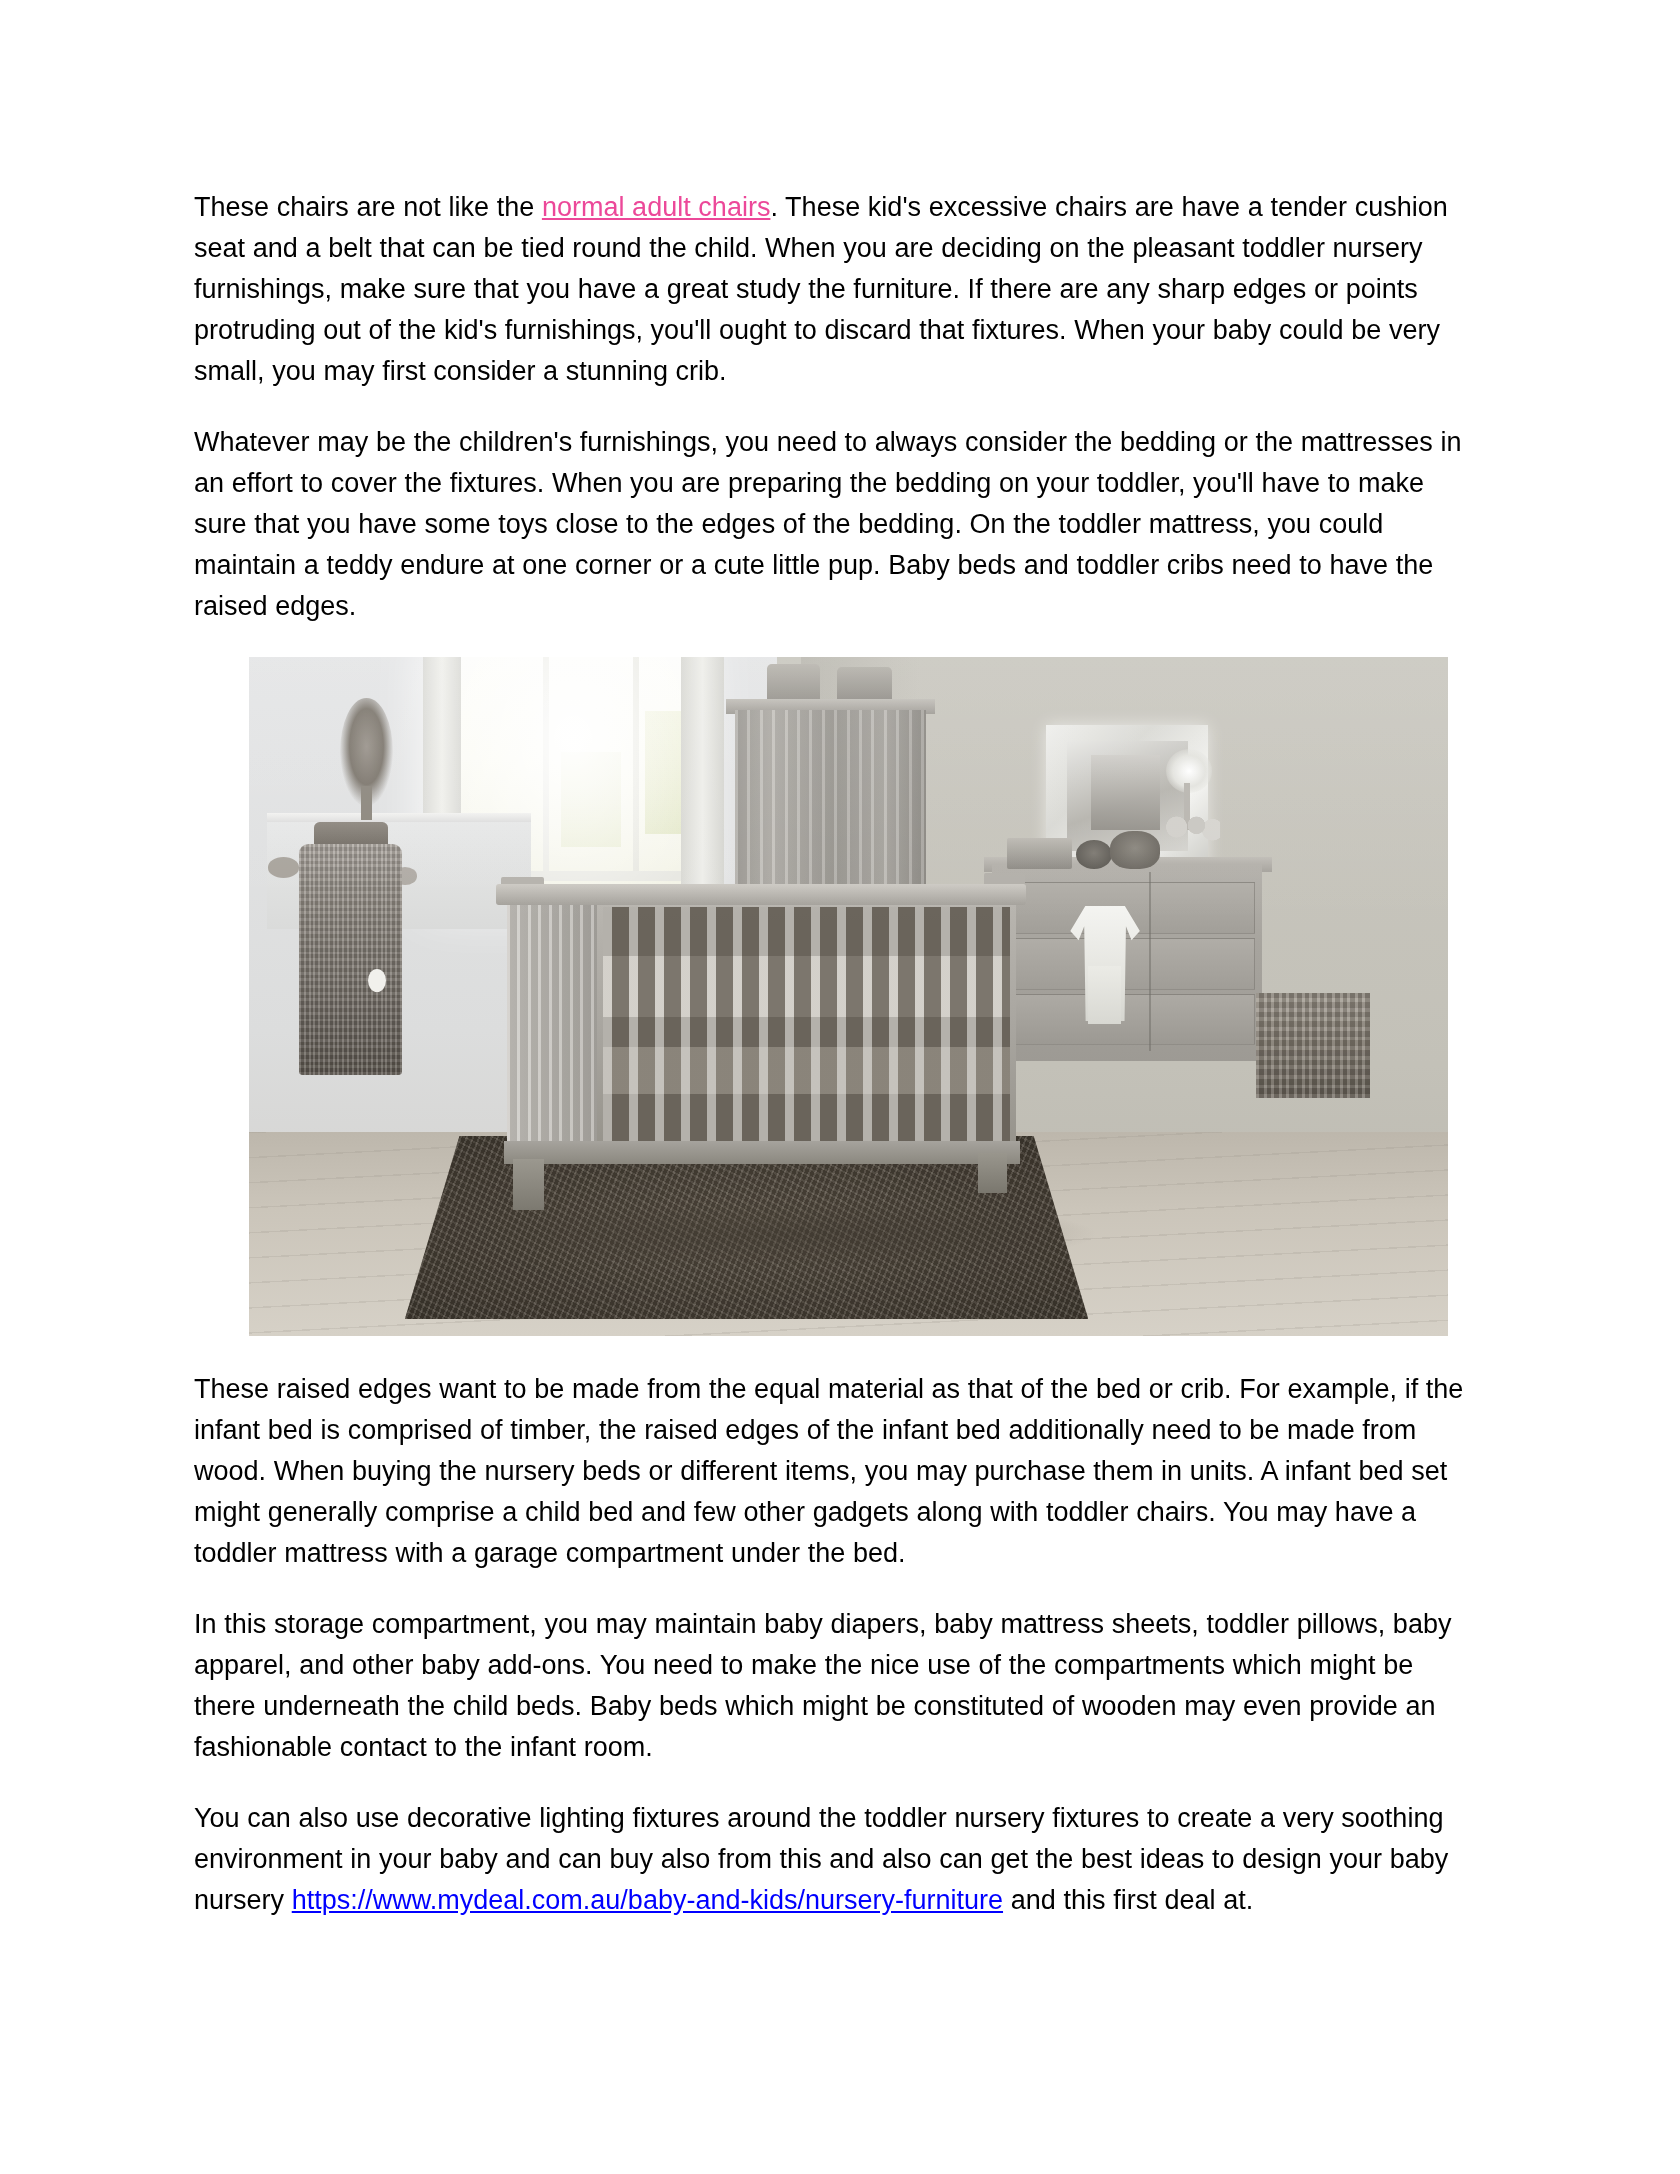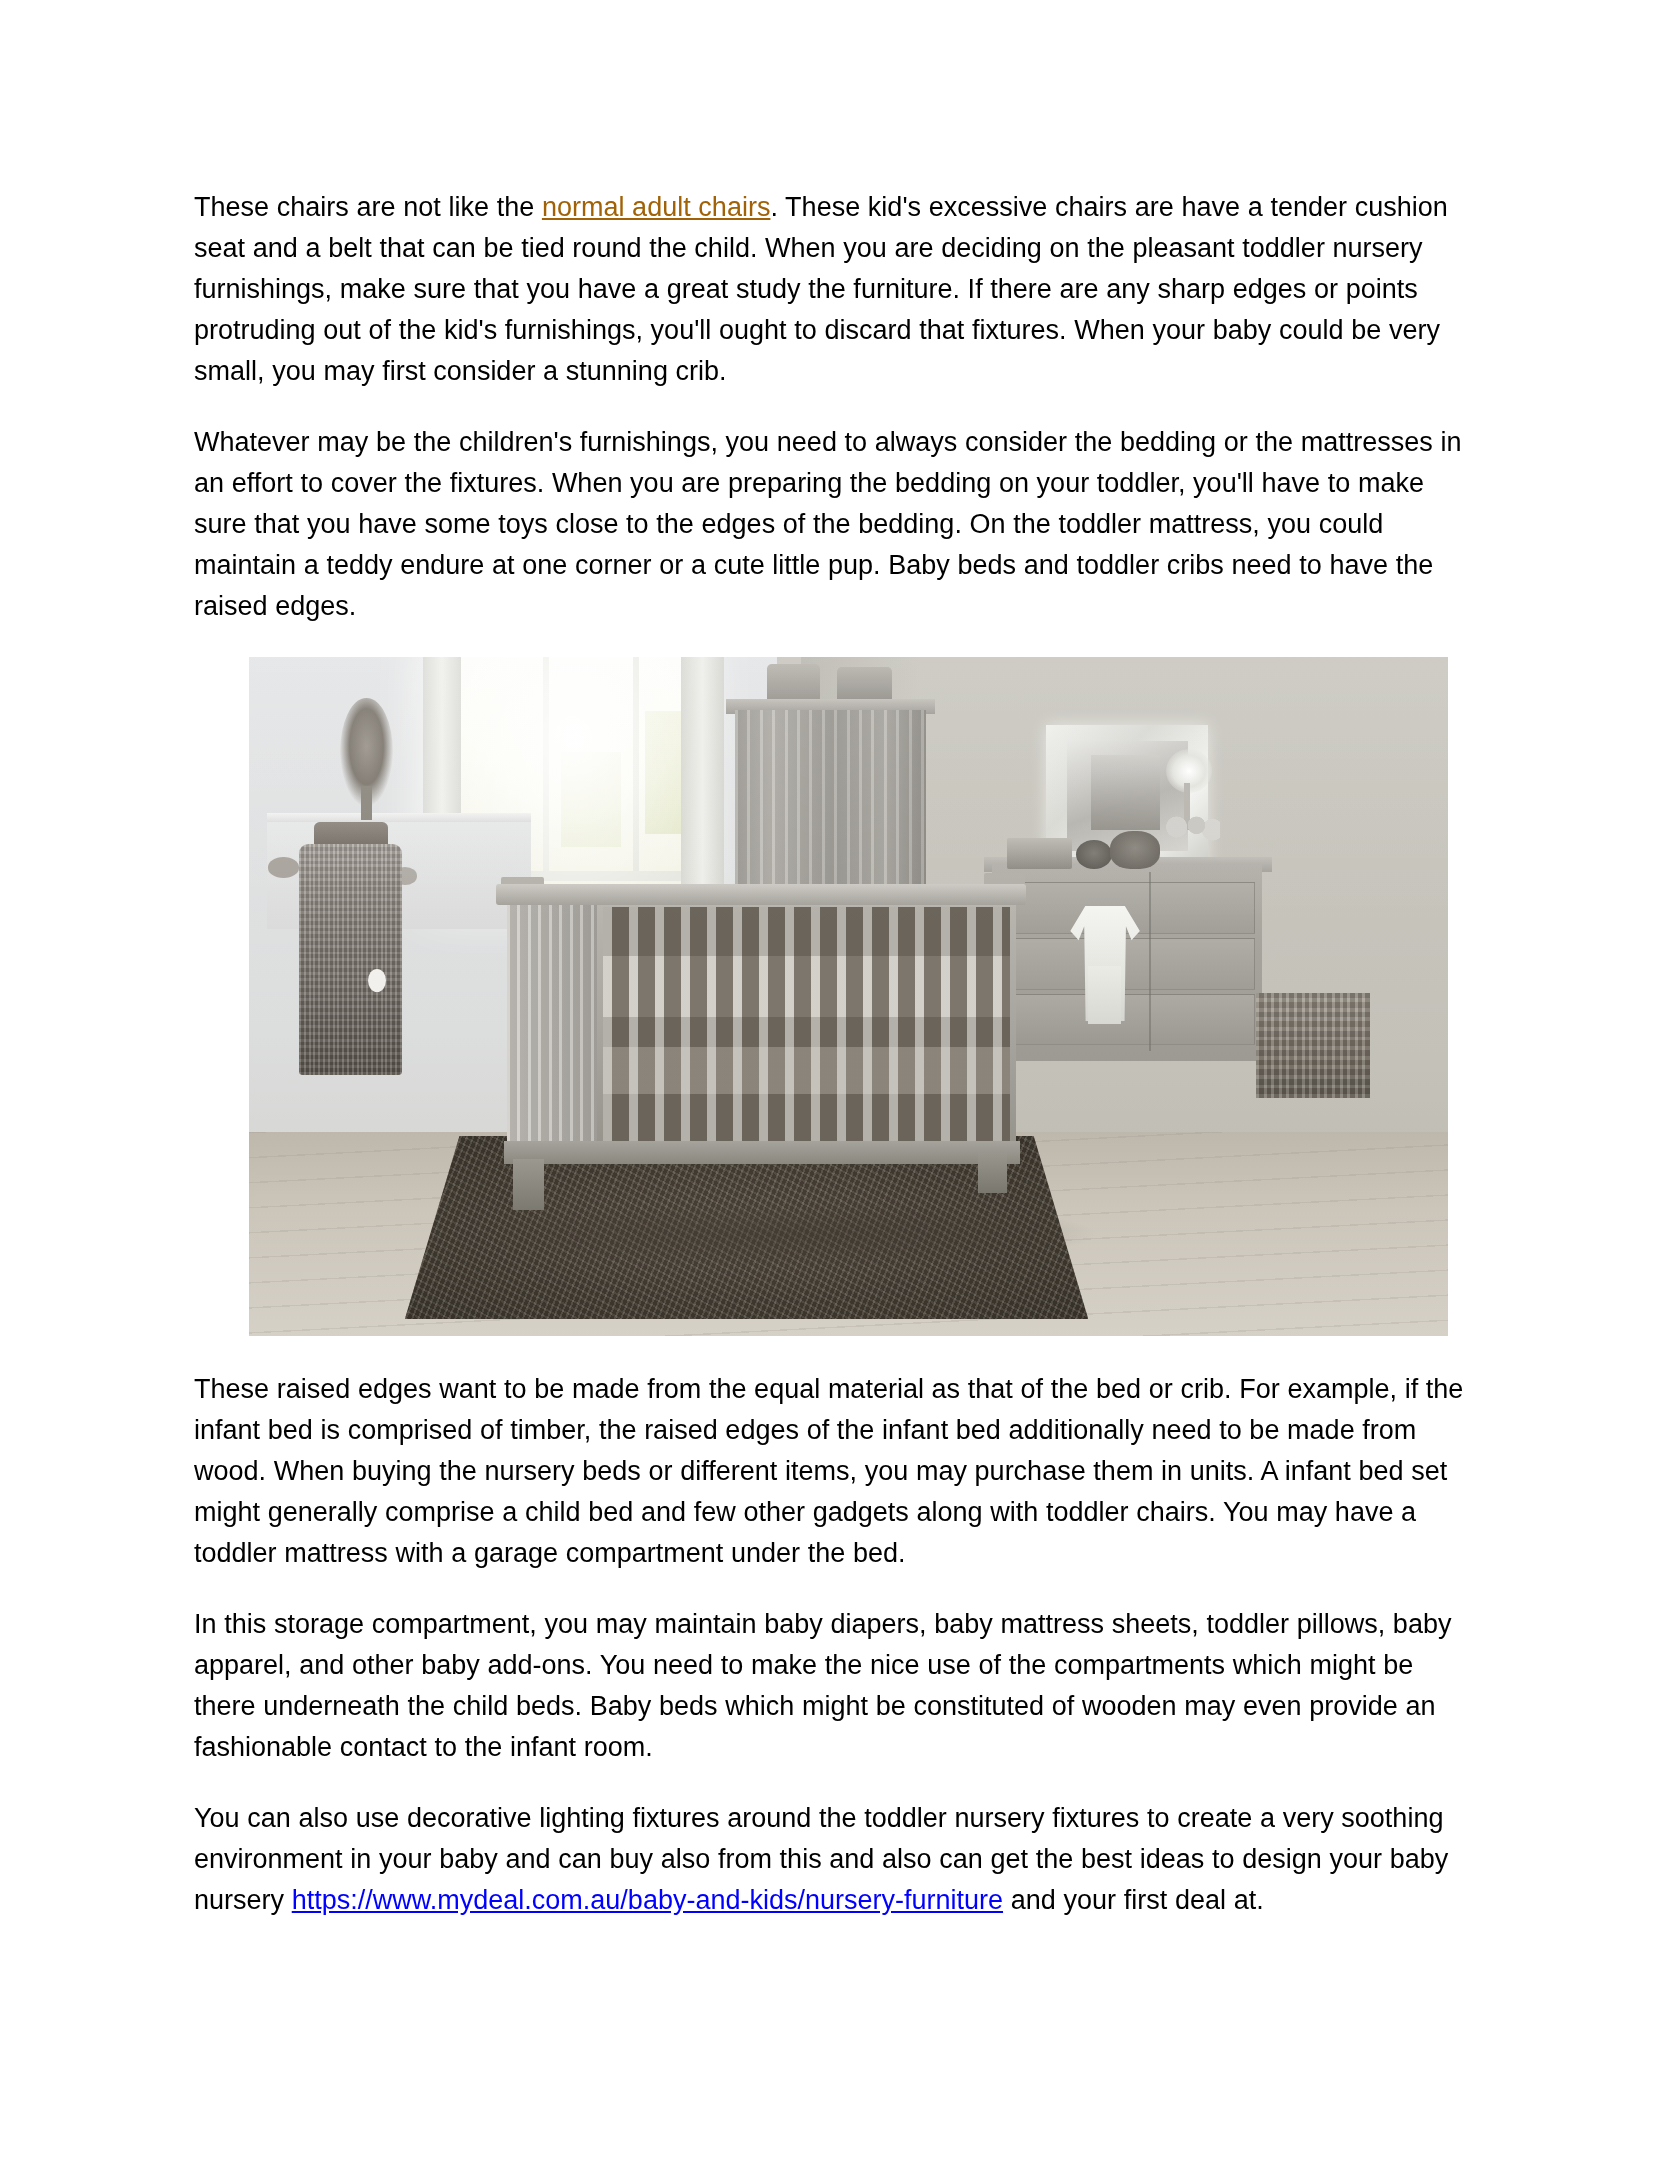--- a/index.html
+++ b/index.html
@@ -32,21 +32,21 @@
     font-size: 27px;
     line-height: 41px;
     color: #000000;
     text-align: left;
     letter-spacing: 0px;
     word-spacing: 0.2px;
     font-weight: 400;
   }
   p.para.tight { margin-bottom: 0; }
   a.link {
-    color: #a16207;
+    color: #ec4899;
     text-underline-offset: 1.9px;
   }
   a.urllink {
     color: #0000ff;
     text-underline-offset: 1.9px;
   }
 
   
   .figure-wrap {
     margin: 25px 0 32.5px 0;
@@ -459,17 +459,17 @@
         <div class="crib-leg-r"></div>
 
         <div class="photo-veil"></div>
       </div>
     </div>
 
     <p class="para">These raised edges want to be made from the equal material as that of the bed or crib. For example, if the infant bed is comprised of timber, the raised edges of the infant bed additionally need to be made from wood. When buying the nursery beds or different items, you may purchase them in units. A infant bed set might generally comprise a child bed and few other gadgets along with toddler chairs. You may have a toddler mattress with a garage compartment under the bed.</p>
 
     <p class="para">In this storage compartment, you may maintain baby diapers, baby mattress sheets, toddler pillows, baby apparel, and other baby add-ons. You need to make the nice use of the compartments which might be there underneath the child beds. Baby beds which might be constituted of wooden may even provide an fashionable contact to the infant room.</p>
 
-    <p class="para tight"><span>You can also use decorative lighting fixtures around the toddler nursery fixtures to create a very soothing environment in your baby and can buy also from this and also can get the best ideas to design your baby nursery </span><a class="urllink" href="#">https://www.mydeal.com.au/baby-and-kids/nursery-furniture</a><span> and your first deal at.</span></p>
+    <p class="para tight"><span>You can also use decorative lighting fixtures around the toddler nursery fixtures to create a very soothing environment in your baby and can buy also from this and also can get the best ideas to design your baby nursery </span><a class="urllink" href="#">https://www.mydeal.com.au/baby-and-kids/nursery-furniture</a><span> and this first deal at.</span></p>
 
   </div>
 </div>
 
 
 </body></html>

